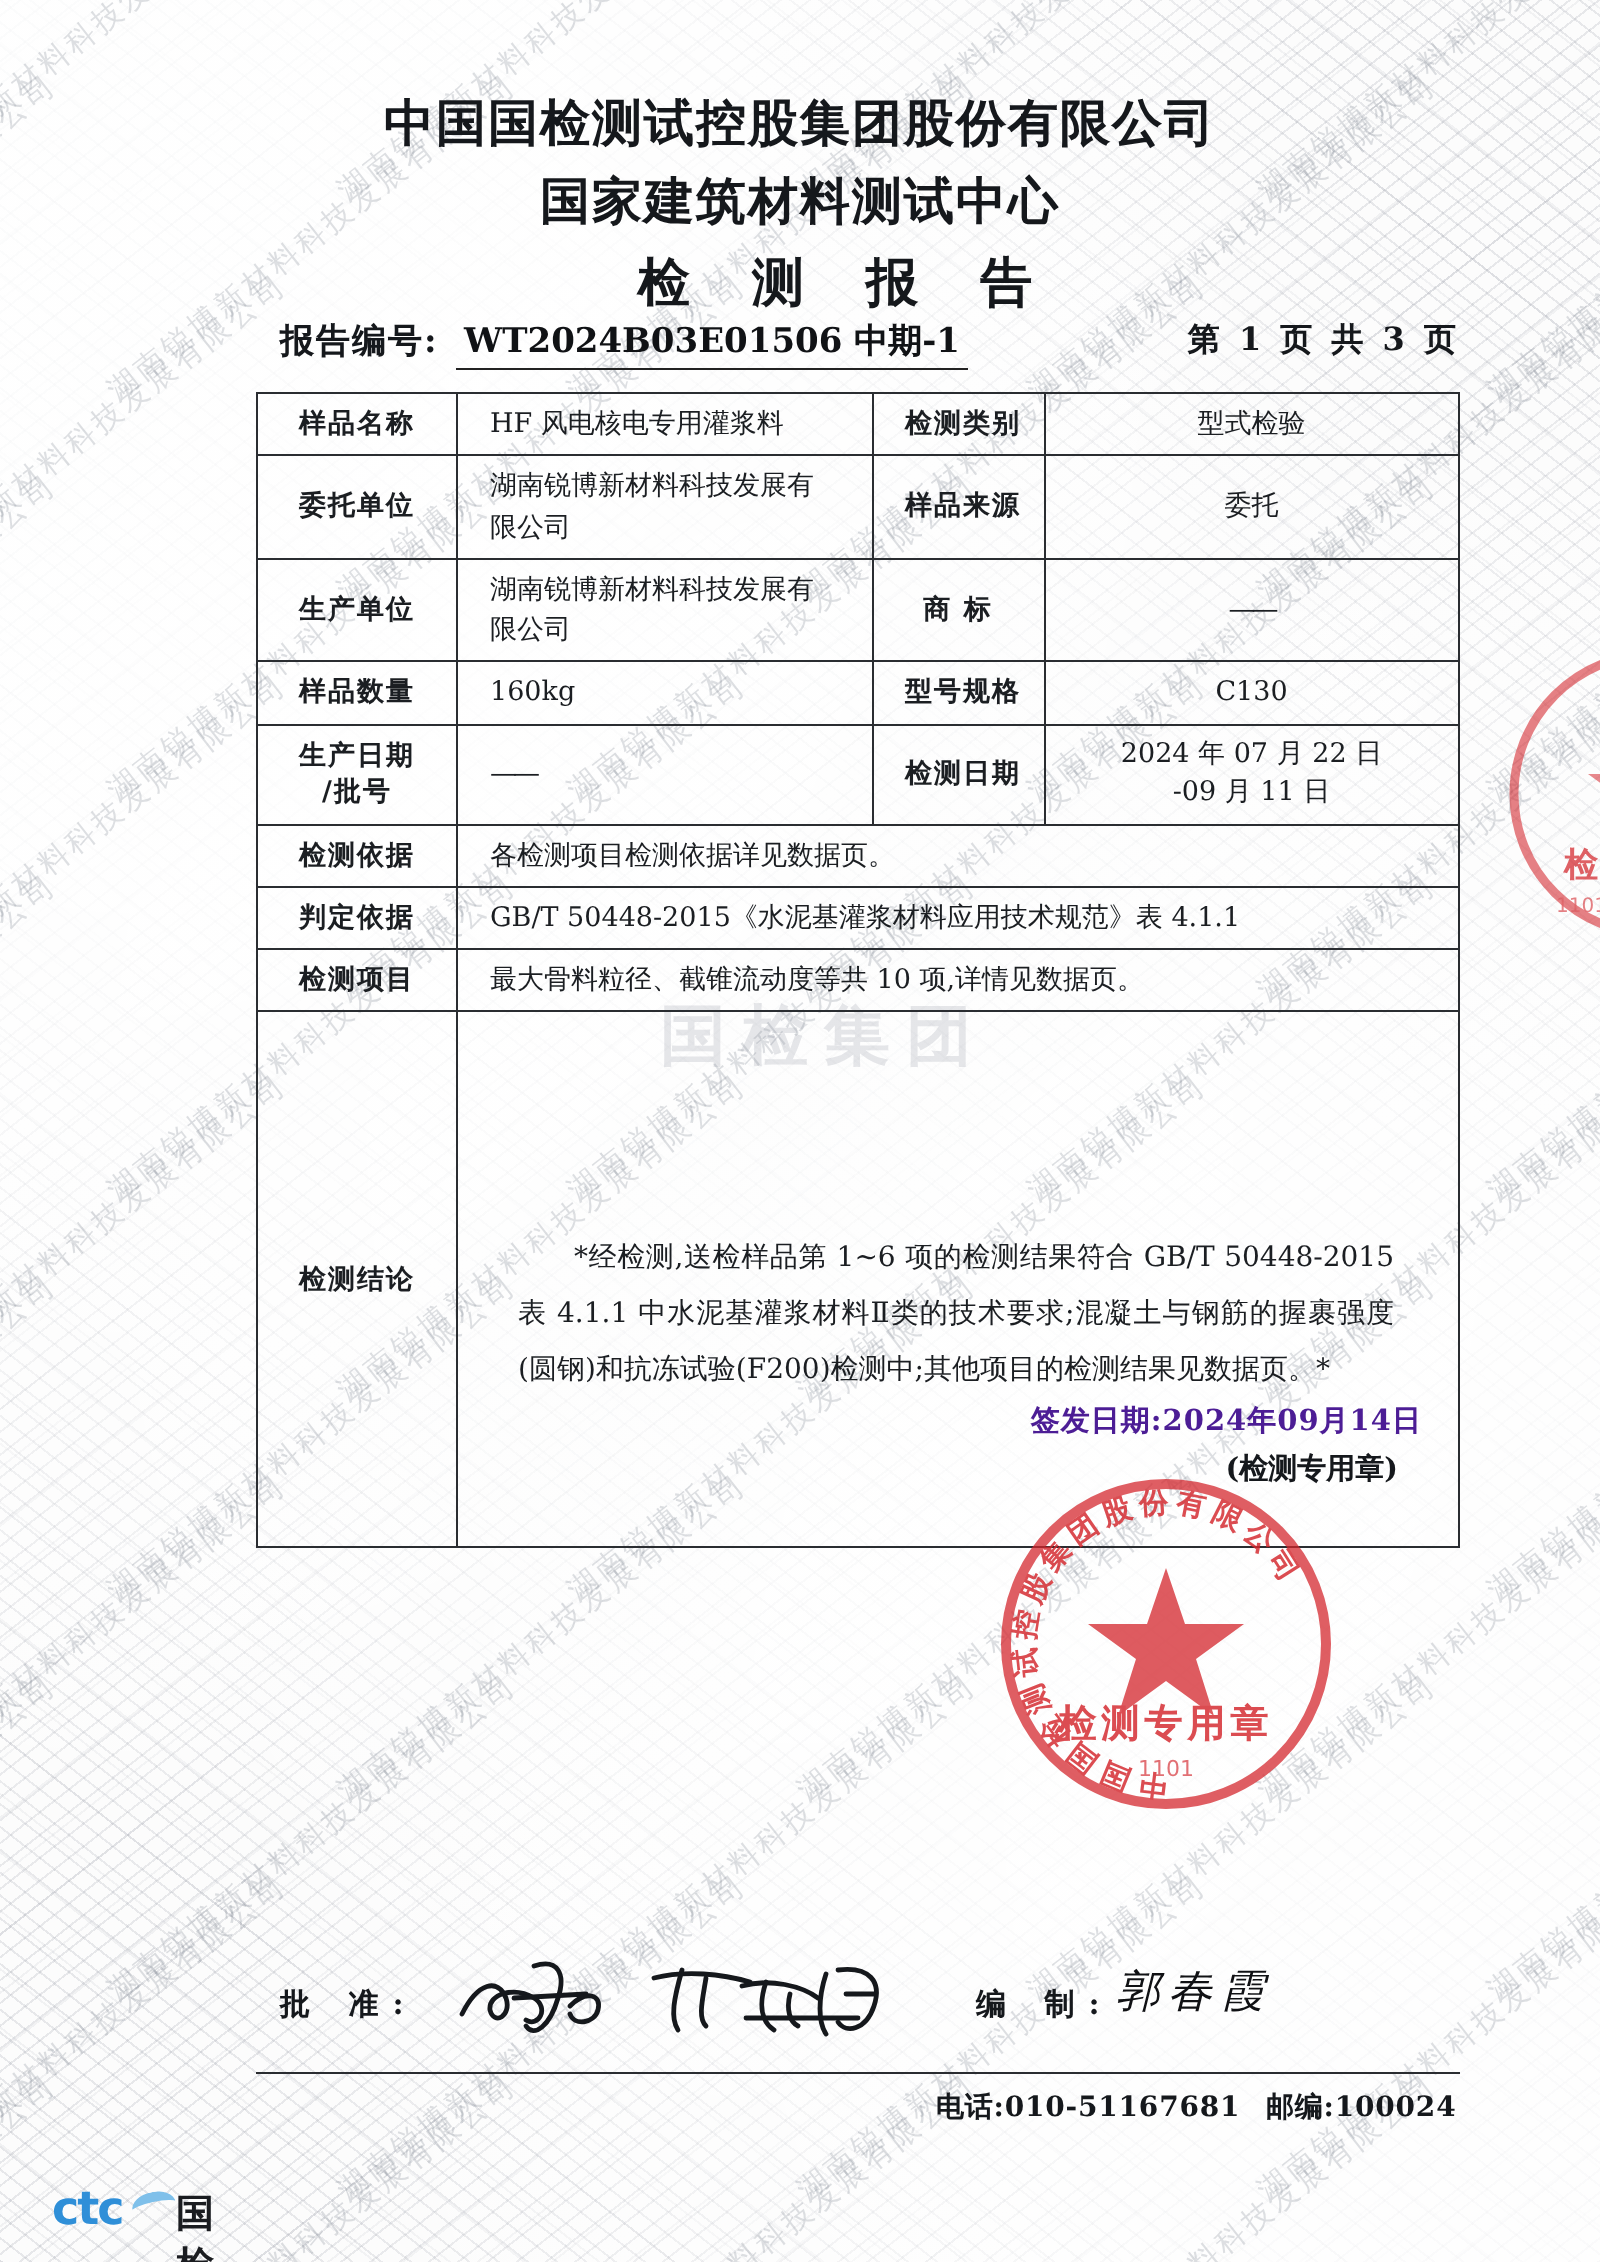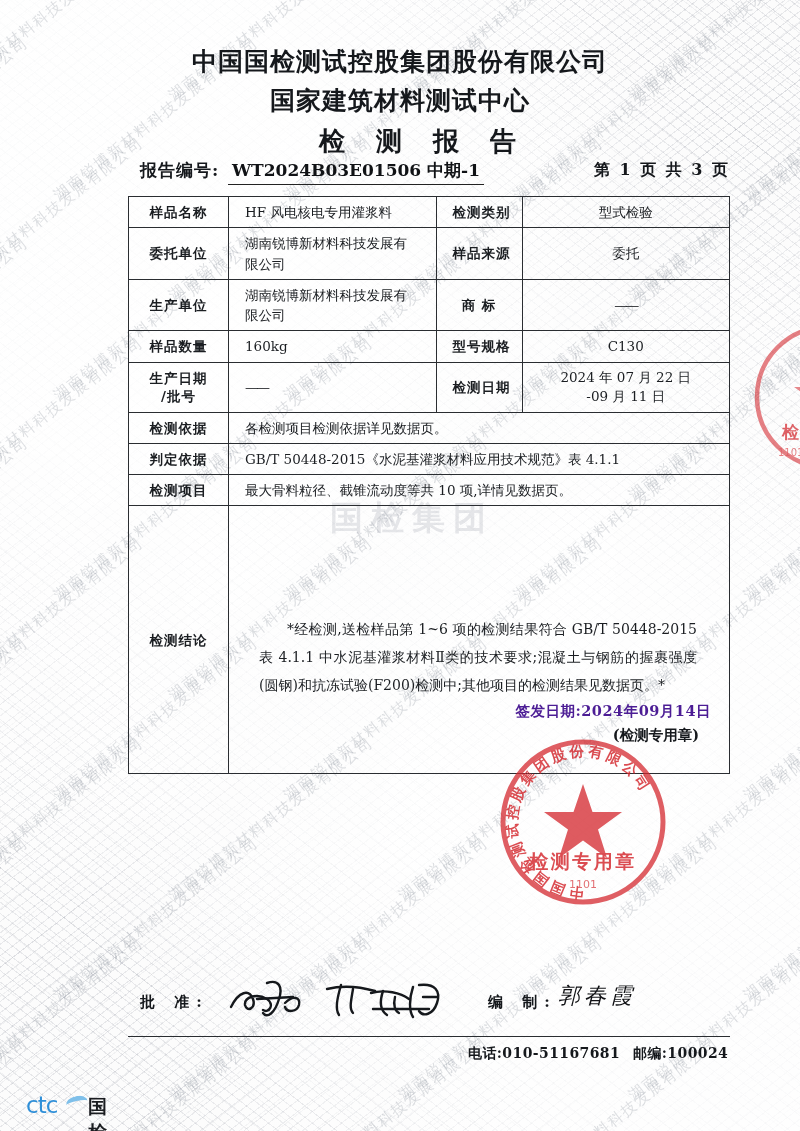--- a/index.html
+++ b/index.html
@@ -118,21 +118,21 @@
 
   .footline{ position:absolute; left:128px; top:1036px; width:602px; border-top:1.6px solid #2a2d31; }
   .footer{ position:absolute; left:128px; top:1045px; width:612px; height:24px;
            font-size:14px; font-weight:bold; color:#15181c; letter-spacing:.4px; }
   .f-addr{ position:absolute; left:18px; top:0; }
   .f-tel{ position:absolute; left:340px; top:0; }
   .f-zip{ position:absolute; left:505px; top:0; }
 
   
   .logo{ position:absolute; left:26px; top:1092px; height:28px; }
-  .logo .ctc{ position:absolute; left:0; top:0; font-size:23px; font-weight:normal;
+  .logo .ctc{ position:absolute; left:0; top:0; font-size:23px; font-weight:bold;
               color:#2f8fd8; font-family:"DejaVu Sans","Liberation Sans",sans-serif;
               letter-spacing:-1px; }
   .logo .cn{ position:absolute; left:62px; top:2px; font-size:19px; font-weight:bold;
              color:#1a1c20; font-family:"DejaVu Sans","Liberation Sans",sans-serif;
              letter-spacing:1px; }
   .logo .swoosh{ position:absolute; left:40px; top:4px; width:22px; height:14px;
                  border-top:5px solid #7fc0ea; border-radius:60% 60% 0 0;
                  transform:rotate(-12deg); }
 
   

